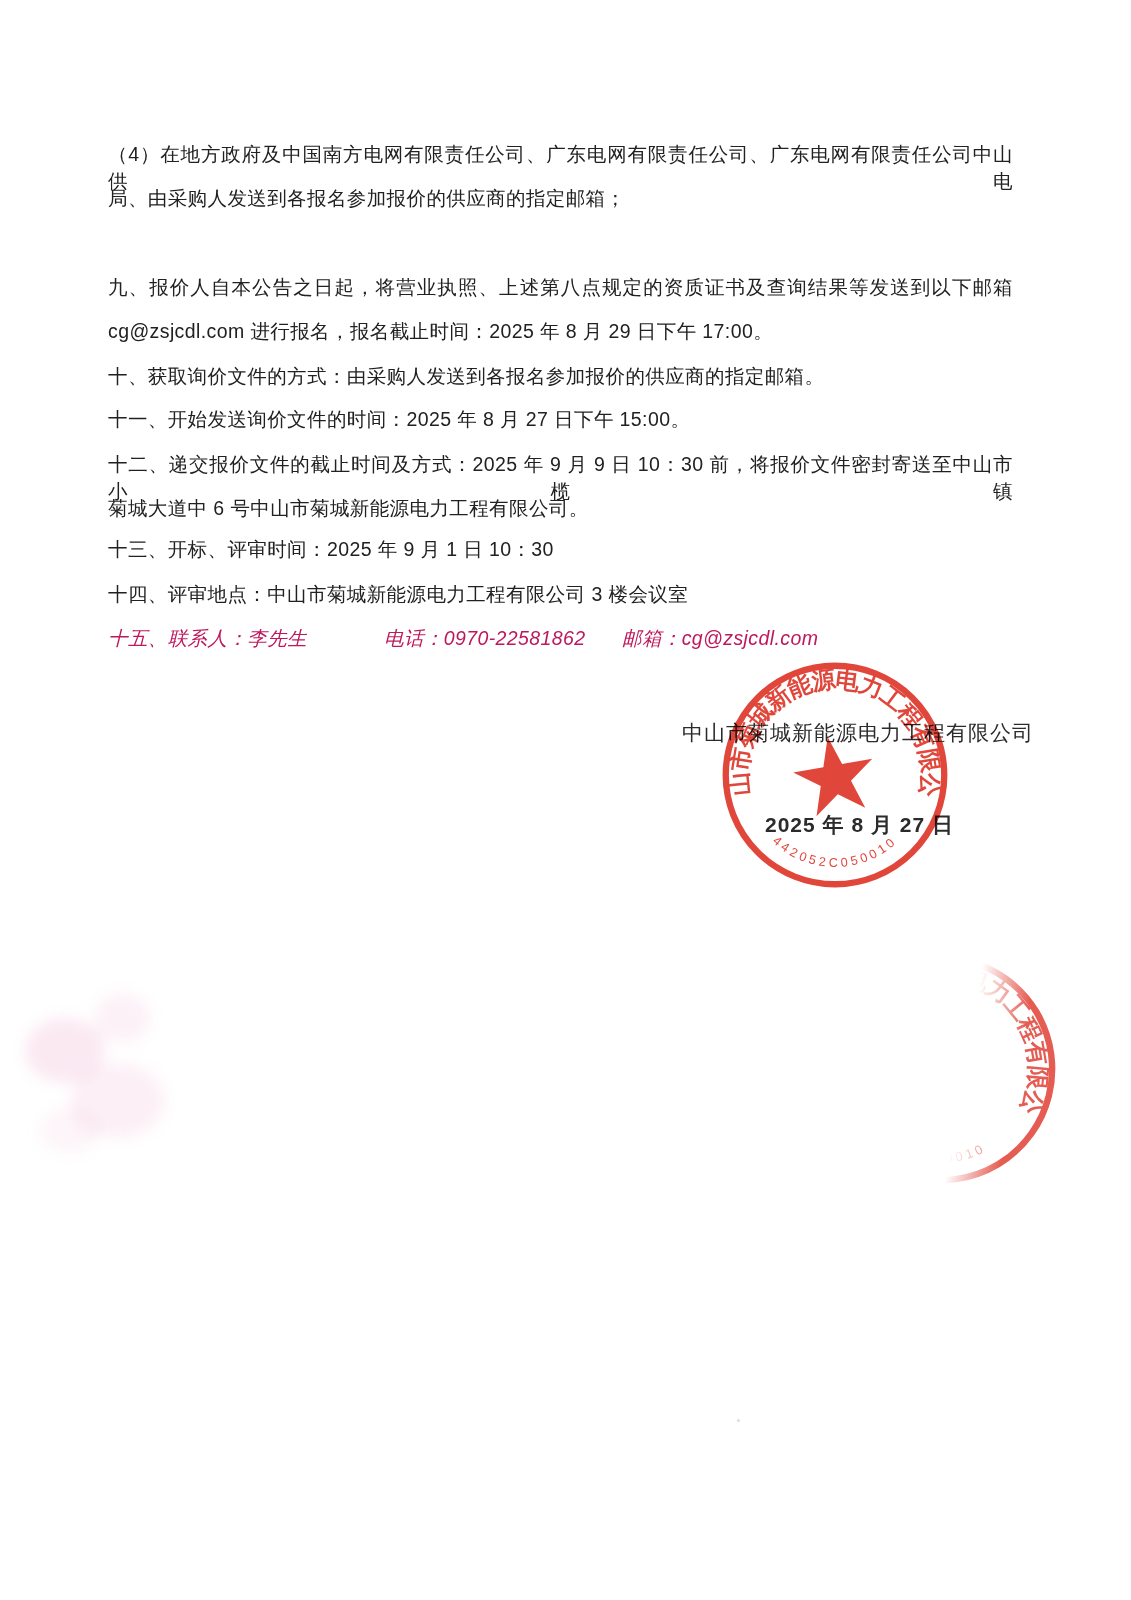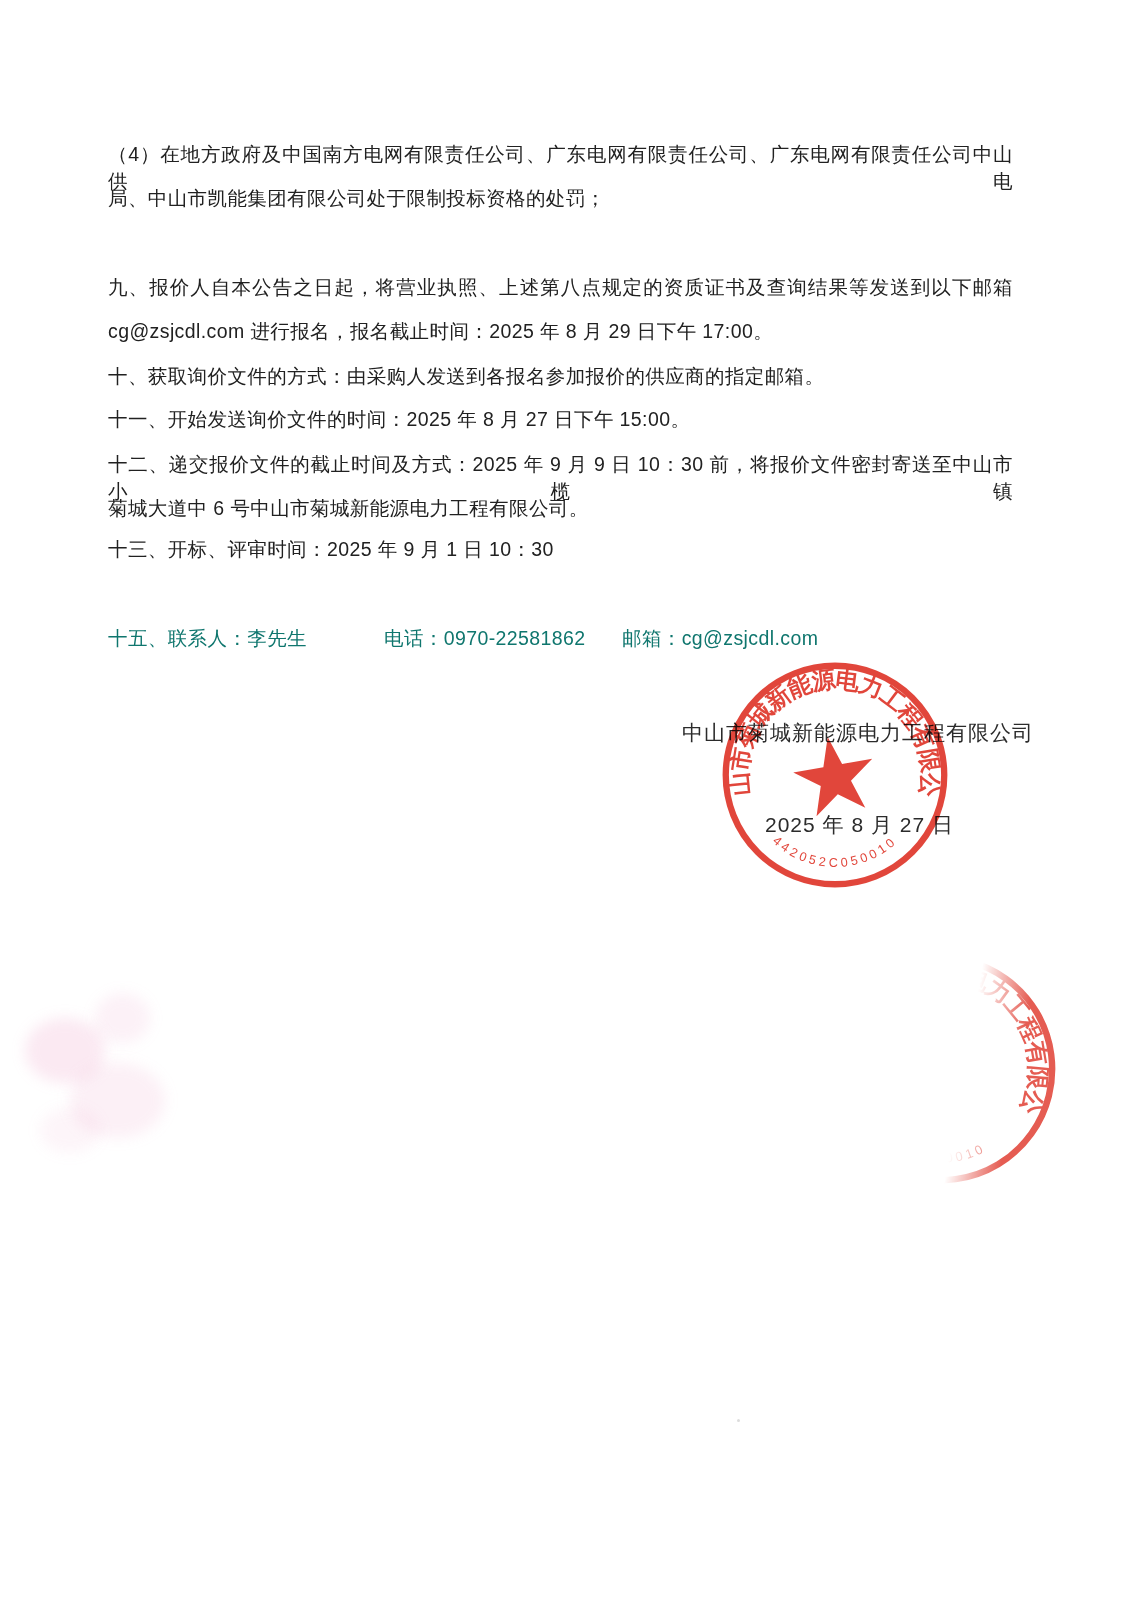--- a/index.html
+++ b/index.html
@@ -9,23 +9,23 @@
   }
   .tline {
     position:absolute; left:108px; width:905px;
     font-size:19.5px; line-height:27px; letter-spacing:0.4px;
     color:#212121; white-space:nowrap;
   }
   .tline.full {
     white-space:normal; text-align:justify; text-align-last:justify;
     text-justify:inter-character;
   }
-  .contact-seg { position:absolute; font-size:19.5px; line-height:27px; letter-spacing:0.4px; color:#0f766e; white-space:nowrap; }
+  .contact-seg { position:absolute; font-size:19.5px; line-height:27px; letter-spacing:0.4px; color:#be185d; white-space:nowrap;font-style:italic; }
   .sig-company { position:absolute; left:682px; top:711px; font-size:21px; letter-spacing:1px; color:#2b2b2b; white-space:nowrap; }
-  .sig-date    { position:absolute; left:765px; top:803px; font-size:21px; letter-spacing:1px; color:#2b2b2b; white-space:nowrap; }
+  .sig-date    { position:absolute; left:765px; top:803px; font-size:21px; letter-spacing:1px; color:#2b2b2b; white-space:nowrap;font-weight:bold; }
 
   
   .seal {
     position:absolute; left:720px; top:652px; width:230px; height:230px;
     mix-blend-mode:multiply; opacity:0.93;
   }
   .seal svg { width:100%; height:100%; }
   .ring-text   { font-size:20.5px; font-weight:bold; letter-spacing:-1px; font-family:"Liberation Sans", sans-serif; }
   .serial-text { font-size:11px; letter-spacing:3px; font-family:"Liberation Sans", sans-serif; }
 
@@ -46,28 +46,29 @@
   .smudge.s4 { left:40px;  top:1100px; width:60px; height:45px; background:rgba(230,130,180,0.08); }
 
   .speck { position:absolute; left:737px; top:1411px; width:3px; height:3px; border-radius:50%; background:#9a9a9a; opacity:0.35; }
 </style>
 </head>
 <body>
 
 <div class="page">
 
   <div class="tline full" style="top:133px">（4）在地方政府及中国南方电网有限责任公司、广东电网有限责任公司、广东电网有限责任公司中山供电</div>
-  <div class="tline" style="top:177px">局、中山市凯能集团有限公司处于限制投标资格的处罚；</div>
+  <div class="tline" style="top:177px">局、由采购人发送到各报名参加报价的供应商的指定邮箱；</div>
   <div class="tline full" style="top:266px">九、报价人自本公告之日起，将营业执照、上述第八点规定的资质证书及查询结果等发送到以下邮箱</div>
   <div class="tline" style="top:310px">cg@zsjcdl.com 进行报名，报名截止时间：2025 年 8 月 29 日下午 17:00。</div>
   <div class="tline" style="top:355px">十、获取询价文件的方式：由采购人发送到各报名参加报价的供应商的指定邮箱。</div>
   <div class="tline" style="top:398px">十一、开始发送询价文件的时间：2025 年 8 月 27 日下午 15:00。</div>
   <div class="tline full" style="top:443px">十二、递交报价文件的截止时间及方式：2025 年 9 月 9 日 10：30 前，将报价文件密封寄送至中山市小榄镇</div>
   <div class="tline" style="top:487px">菊城大道中 6 号中山市菊城新能源电力工程有限公司。</div>
   <div class="tline" style="top:528px">十三、开标、评审时间：2025 年 9 月 1 日 10：30</div>
+  <div class="tline" style="top:573px">十四、评审地点：中山市菊城新能源电力工程有限公司 3 楼会议室</div>
 
   <div>
     <span class="contact-seg" style="left:108px; top:617px">十五、联系人：李先生</span>
     <span class="contact-seg" style="left:384px; top:617px">电话：0970-22581862</span>
     <span class="contact-seg" style="left:622px; top:617px">邮箱：cg@zsjcdl.com</span>
   </div>
 
   <div class="sig-company">中山市菊城新能源电力工程有限公司</div>
   <div class="sig-date">2025 年 8 月 27 日</div>
 

